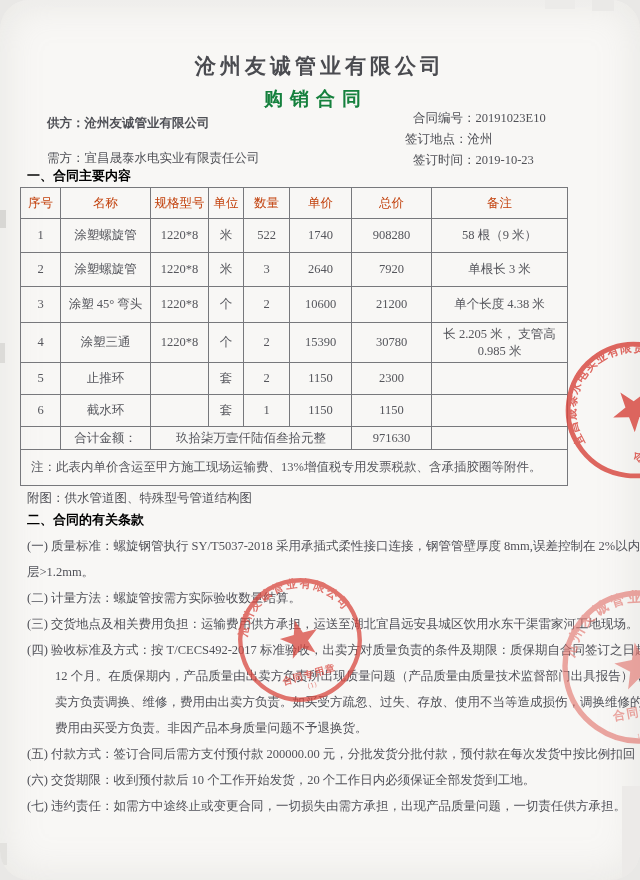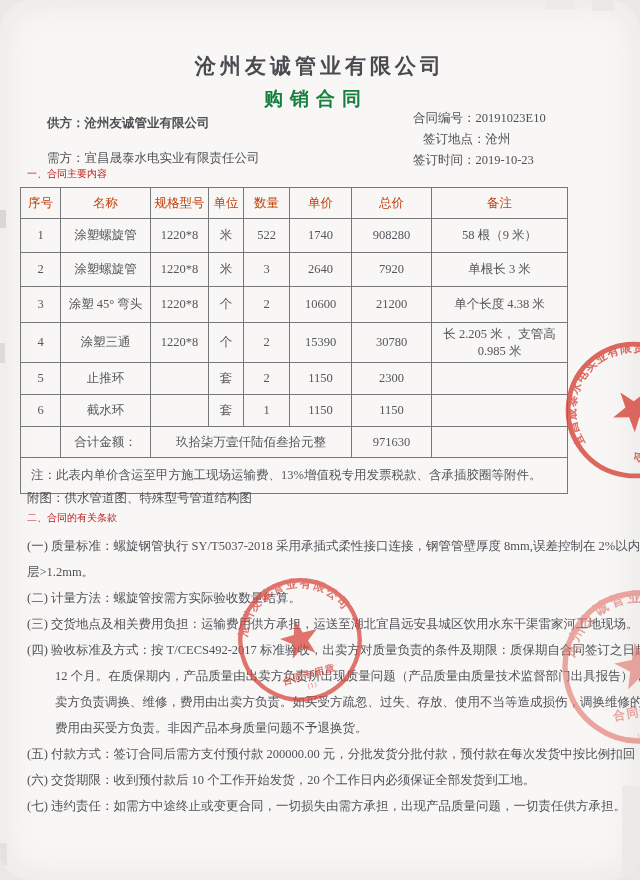--- a/index.html
+++ b/index.html
@@ -14,21 +14,21 @@
   .abs{position:absolute;}
   .title{
     width:640px;text-align:center;font-size:21px;font-weight:700;
     letter-spacing:4px;color:#4a4b50;
   }
   .subtitle{
     width:632px;text-align:center;font-size:19px;font-weight:700;
     letter-spacing:7px;color:#15803d;
   }
   .info-line{font-size:12.5px;white-space:nowrap;color:#4f5056;}
-  .sec-head{font-size:10px;font-weight:400;color:#b91c1c;white-space:nowrap;}
+  .sec-head{font-size:13px;font-weight:700;color:#000000;white-space:nowrap;}
   table.items{
     border-collapse:collapse;table-layout:fixed;width:547px;
     font-size:12.5px;color:#55565c;
   }
   table.items td,table.items th{
     border:1px solid #77787c;text-align:center;vertical-align:middle;
     padding:1px 3px;font-weight:normal;overflow:hidden;
   }
   table.items th{color:#c2410c;}
   table.items td.note-cell{text-align:left;padding:6px 10px;font-size:12.5px;}
@@ -58,21 +58,21 @@
   <div class="abs info-line" style="left:47px;top:115px;font-weight:bold;">
     <span>供方：</span><span>沧州友诚管业有限公司</span>
   </div>
   <div class="abs info-line" style="left:47px;top:150px;">
     <span>需方：</span><span>宜昌晟泰水电实业有限责任公司</span>
   </div>
 
   <div class="abs info-line" style="left:413px;top:110px;">
     <span>合同编号：</span><span>20191023E10</span>
   </div>
-  <div class="abs info-line" style="left:423px;top:131px;">
+  <div class="abs info-line" style="left:405px;top:131px;">
     <span>签订地点：</span><span>沧州</span>
   </div>
   <div class="abs info-line" style="left:413px;top:152px;">
     <span>签订时间：</span><span>2019-10-23</span>
   </div>
 
   <div class="abs sec-head" style="left:27px;top:167px;">一、合同主要内容</div>
 
   <table class="items abs" style="left:20px;top:187px;" id="items-table">
     <colgroup>
@@ -149,21 +149,21 @@
         <tr style="height: 32px;">
           <td>6</td>
           <td>截水环</td>
           <td></td>
           <td>套</td>
           <td>1</td>
           <td>1150</td>
           <td>1150</td>
           <td class="remark"></td>
         </tr>
-        <tr style="height: 31px;">
+        <tr style="height: 23px;">
           <td></td>
           <td>合计金额：</td>
           <td colspan="4">玖拾柒万壹仟陆佰叁拾元整</td>
           <td>971630</td>
           <td></td>
         </tr>
         <tr style="height: 36px;">
           <td colspan="8" class="note-cell">注：此表内单价含运至甲方施工现场运输费、13%增值税专用发票税款、含承插胶圈等附件。</td>
         </tr>
       </tbody>

